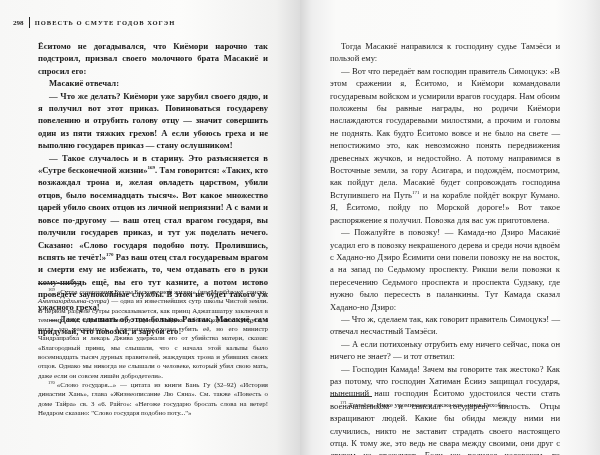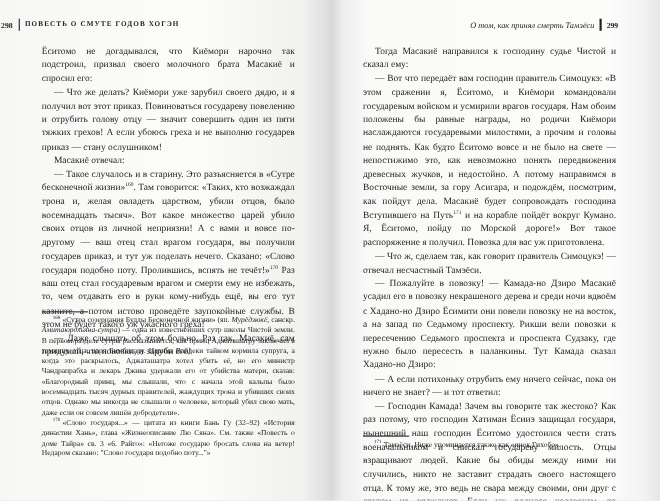--- a/index.html
+++ b/index.html
@@ -21,33 +21,33 @@
     background: linear-gradient(to right, #f7f7f6 0%, #fcfcfb 60%, #f1f1f0 92%, #dcdcdc 100%);
   }
   .page.right {
     background: linear-gradient(to right, #d6d6d6 0%, #eeeeee 4%, #fafaf9 12%, #fcfcfb 85%, #f2f2f2 95%, #e6e6e6 100%);
   }
   .running-head {
     position: absolute; top: 17px;
     font-size: 7px; line-height: 10px; color: #222;
     display: flex; align-items: center;
   }
-  .left .running-head { left: 1px; justify-content: space-between; }
+  .left .running-head { left: 13px; justify-content: space-between; }
   .right .running-head { right: 38px; }
   .folio { font-weight: bold; font-size: 7px; }
   .rh-bar { display: inline-block; width: 1.2px; height: 11px; background: #222; margin: 0 5px; }
   .rh-title-caps { letter-spacing: 1px; font-size: 6.5px; text-transform: uppercase; font-weight: bold; }
   .rh-title-ital { font-style: italic; font-size: 7.5px; }
   .body-text {
     position: absolute; top: 40px;
     width: 230px;
     font-size: 8.6px; line-height: 12.4px;
     text-align: justify; hyphens: manual;
   }
-  .left .body-text { left: 38px; }
+  .left .body-text { left: 38px; font-weight: bold; }
   .right .body-text { left: 30px; }
   .body-text p { margin: 0; text-indent: 11px; }
   .body-text p.noindent { text-indent: 0; }
   sup.fn { font-size: 5px; vertical-align: super; line-height: 0; }
   .fn-rule {
     position: absolute; width: 42px; height: 0.8px; background: #333;
   }
   .left .fn-rule { left: 38px; top: 283px; }
   .right .fn-rule { left: 30px; top: 396px; }
   .footnotes {
@@ -67,45 +67,40 @@
 
   <div class="page left">
     <div class="running-head">
       <span class="folio">298</span>
       <span class="rh-bar"></span>
       <span class="rh-title-caps">ПОВЕСТЬ О СМУТЕ ГОДОВ ХОГЭН</span>
     </div>
 
     <div class="body-text">
       <p class="noindent">Ёситомо не догадывался, что Киёмори нарочно так подстроил, призвал своего молочного брата Масакиё и спросил его:</p>
+      <p>Масакиё отвечал:</p>
       <p>— Что же делать? Киёмори уже зарубил своего дядю, и я получил вот этот приказ. Повиноваться государеву повелению и отрубить голову отцу — значит совершить один из пяти тяжких грехов! А если убоюсь греха и не выполню государев приказ — стану ослушником!</p>
-      <p>Масакиё отвечал:</p>
       <p><span>— Такое случалось и в старину. Это разъясняется в «Сутре бесконечной жизни»</span><sup class="fn">169</sup><span>. Там говорится: «Таких, кто возжаждал трона и, желая овладеть царством, убили отцов, было восемнадцать тысяч». Вот какое множество царей убило своих отцов из личной неприязни! А с вами и вовсе по-другому — ваш отец стал врагом государя, вы получили государев приказ, и тут уж поделать нечего. Сказано: «Слово государя подобно поту. Пролившись, вспять не течёт!»</span><sup class="fn">170</sup><span> Раз ваш отец стал государевым врагом и смерти ему не избежать, то, чем отдавать его в руки кому-нибудь ещё, вы его тут казните, а потом истово проведёте заупокойные службы. В этом не будет такого уж ужасного греха!</span></p>
       <p>— Даже слышать об этом больно. Раз так, Масакиё, сам придумай, что повозки, и заруби его!</p>
     </div>
 
     <div class="fn-rule"></div>
     <div class="footnotes">
       <p><span class="fn-num">169</span><span>«Сутра созерцания Будды Бесконечной жизни» (яп. </span><em>Мурёдзюкё</em><span>, санскр. </span><em>Амитаюрдхьяна-сутра</em><span>) — одна из известнейших сутр школы Чистой земли. В первом разделе сутры рассказывается, как принц Аджаташатру заключил в темницу отца, царя Бимбисару. Царица Вайдеки тайком кормила супруга, а когда это раскрылось, Аджаташатра хотел убить её, но его министр Чандрапрабха и лекарь Джива удержали его от убийства матери, сказав: «Благородный принц, мы слышали, что с начала этой кальпы было восемнадцать тысяч дурных правителей, жаждущих трона и убивших своих отцов. Однако мы никогда не слышали о человеке, который убил свою мать, даже если он совсем лишён добродетели».</span></p>
       <p><span class="fn-num">170</span><span>«Слово государя...» — цитата из книги Бань Гу (32–92) «История династии Хань», глава «Жизнеописание Лю Сяна». См. также «Повесть о доме Тайра» св. 3 «6. Райго»: «Негоже государю бросать слова на ветер! Недаром сказано: "Слово государя подобно поту..."»</span></p>
     </div>
   </div>
 
   <div class="page right">
-    <div class="running-head">
-      <span class="rh-title-ital">О том, как принял смерть Тамэёси</span>
-      <span class="rh-bar"></span>
-      <span class="folio">299</span>
-    </div>
 
     <div class="body-text">
-      <p>Тогда Масакиё направился к господину судье Чистой и сказал ему:</p>
+      <p>Тогда Масакиё направился к господину судье Тамэёси и пользой ему:</p>
       <p><span>— Вот что передаёт вам господин правитель Симоцукэ: «В этом сражении я, Ёситомо, и Киёмори командовали государевым войском и усмирили врагов государя. Нам обоим положены бы равные награды, но родичи Киёмори наслаждаются государевыми милостями, а прочим и головы не поднять. Как будто Ёситомо вовсе и не было на свете — непостижимо это, как невозможно понять передвижения древесных жучков, и недостойно. А потому направимся в Восточные земли, за гору Асигара, и подождём, посмотрим, как пойдут дела. Масакиё будет сопровождать господина Вступившего на Путь</span><sup class="fn">171</sup><span> и на корабле пойдёт вокруг Кумано. Я, Ёситомо, пойду по Морской дороге!» Вот такое распоряжение я получил. Повозка для вас уж приготовлена.</span></p>
+      <p>— Пожалуйте в повозку! — Камада-но Дзиро Масакиё усадил его в повозку некрашеного дерева и среди ночи вдвоём с Хадано-но Дзиро Ёсимити они повели повозку не на восток, а на запад по Седьмому проспекту. Рикши вели повозки к пересечению Седьмого проспекта и проспекта Судзаку, где нужно было пересесть в паланкины. Тут Камада сказал Хадано-но Дзиро:</p>
       <p>— Что ж, сделаем так, как говорит правитель Симоцукэ! — отвечал несчастный Тамэёси.</p>
-      <p>— Пожалуйте в повозку! — Камада-но Дзиро Масакиё усадил его в повозку некрашеного дерева и среди ночи вдвоём с Хадано-но Дзиро Ёсимити они повели повозку не на восток, а на запад по Седьмому проспекту. Рикши вели повозки к пересечению Седьмого проспекта и проспекта Судзаку, где нужно было пересесть в паланкины. Тут Камада сказал Хадано-но Дзиро:</p>
       <p>— А если потихоньку отрубить ему ничего сейчас, пока он ничего не знает? — и тот ответил:</p>
       <p>— Господин Камада! Зачем вы говорите так жестоко? Как раз потому, что господин Хатиман Ёсииэ защищал государя, нынешний наш господин Ёситомо удостоился чести стать военачальником и снискал государеву милость. Отцы взращивают людей. Какие бы обиды между ними ни случились, никто не заставит страдать своего настоящего отца. К тому же, это ведь не свара между своими, они друг с другом не враждуют. Если уж родился человеком, то последние мгновения жизни нужно провести с пользой, а если убьём его тут, то не будет</p>
     </div>
 
     <div class="fn-rule"></div>
     <div class="footnotes">
       <p><span class="fn-num">171</span><span>Тамэёси. Ниже упоминается также как «инок Гихобо».</span></p>
     </div>
   </div>
 

